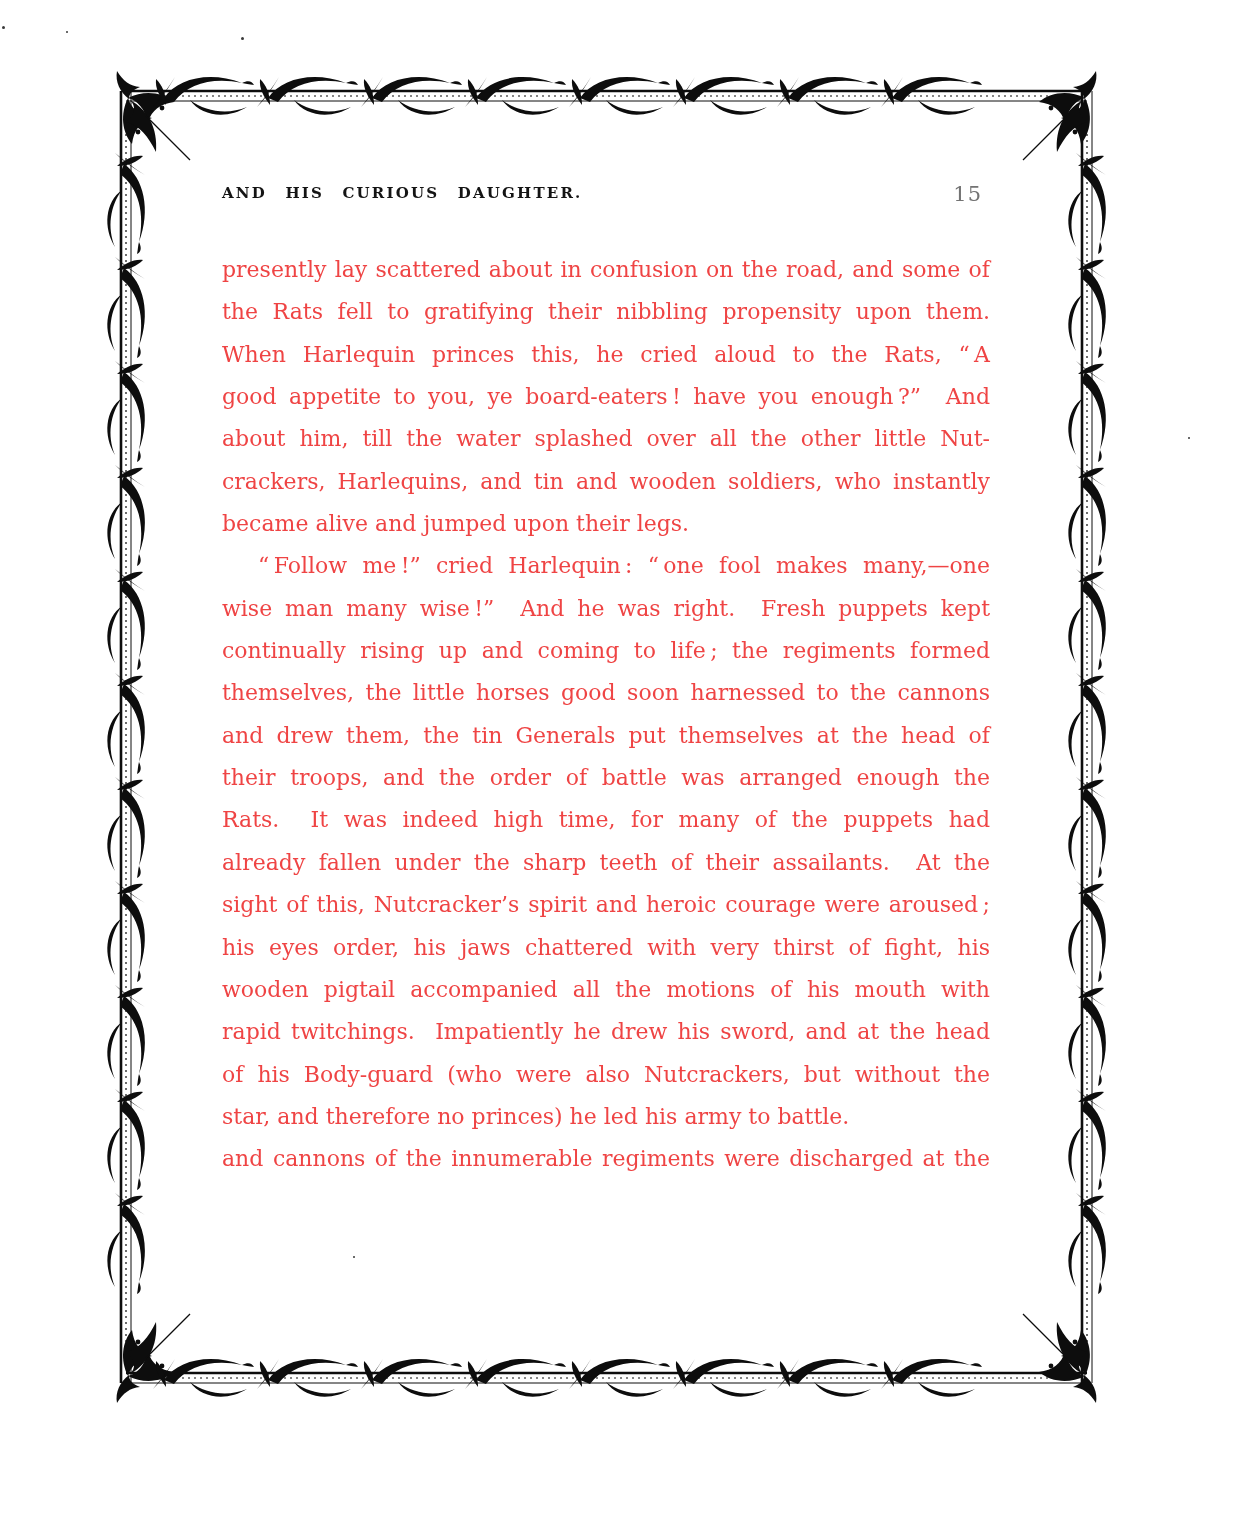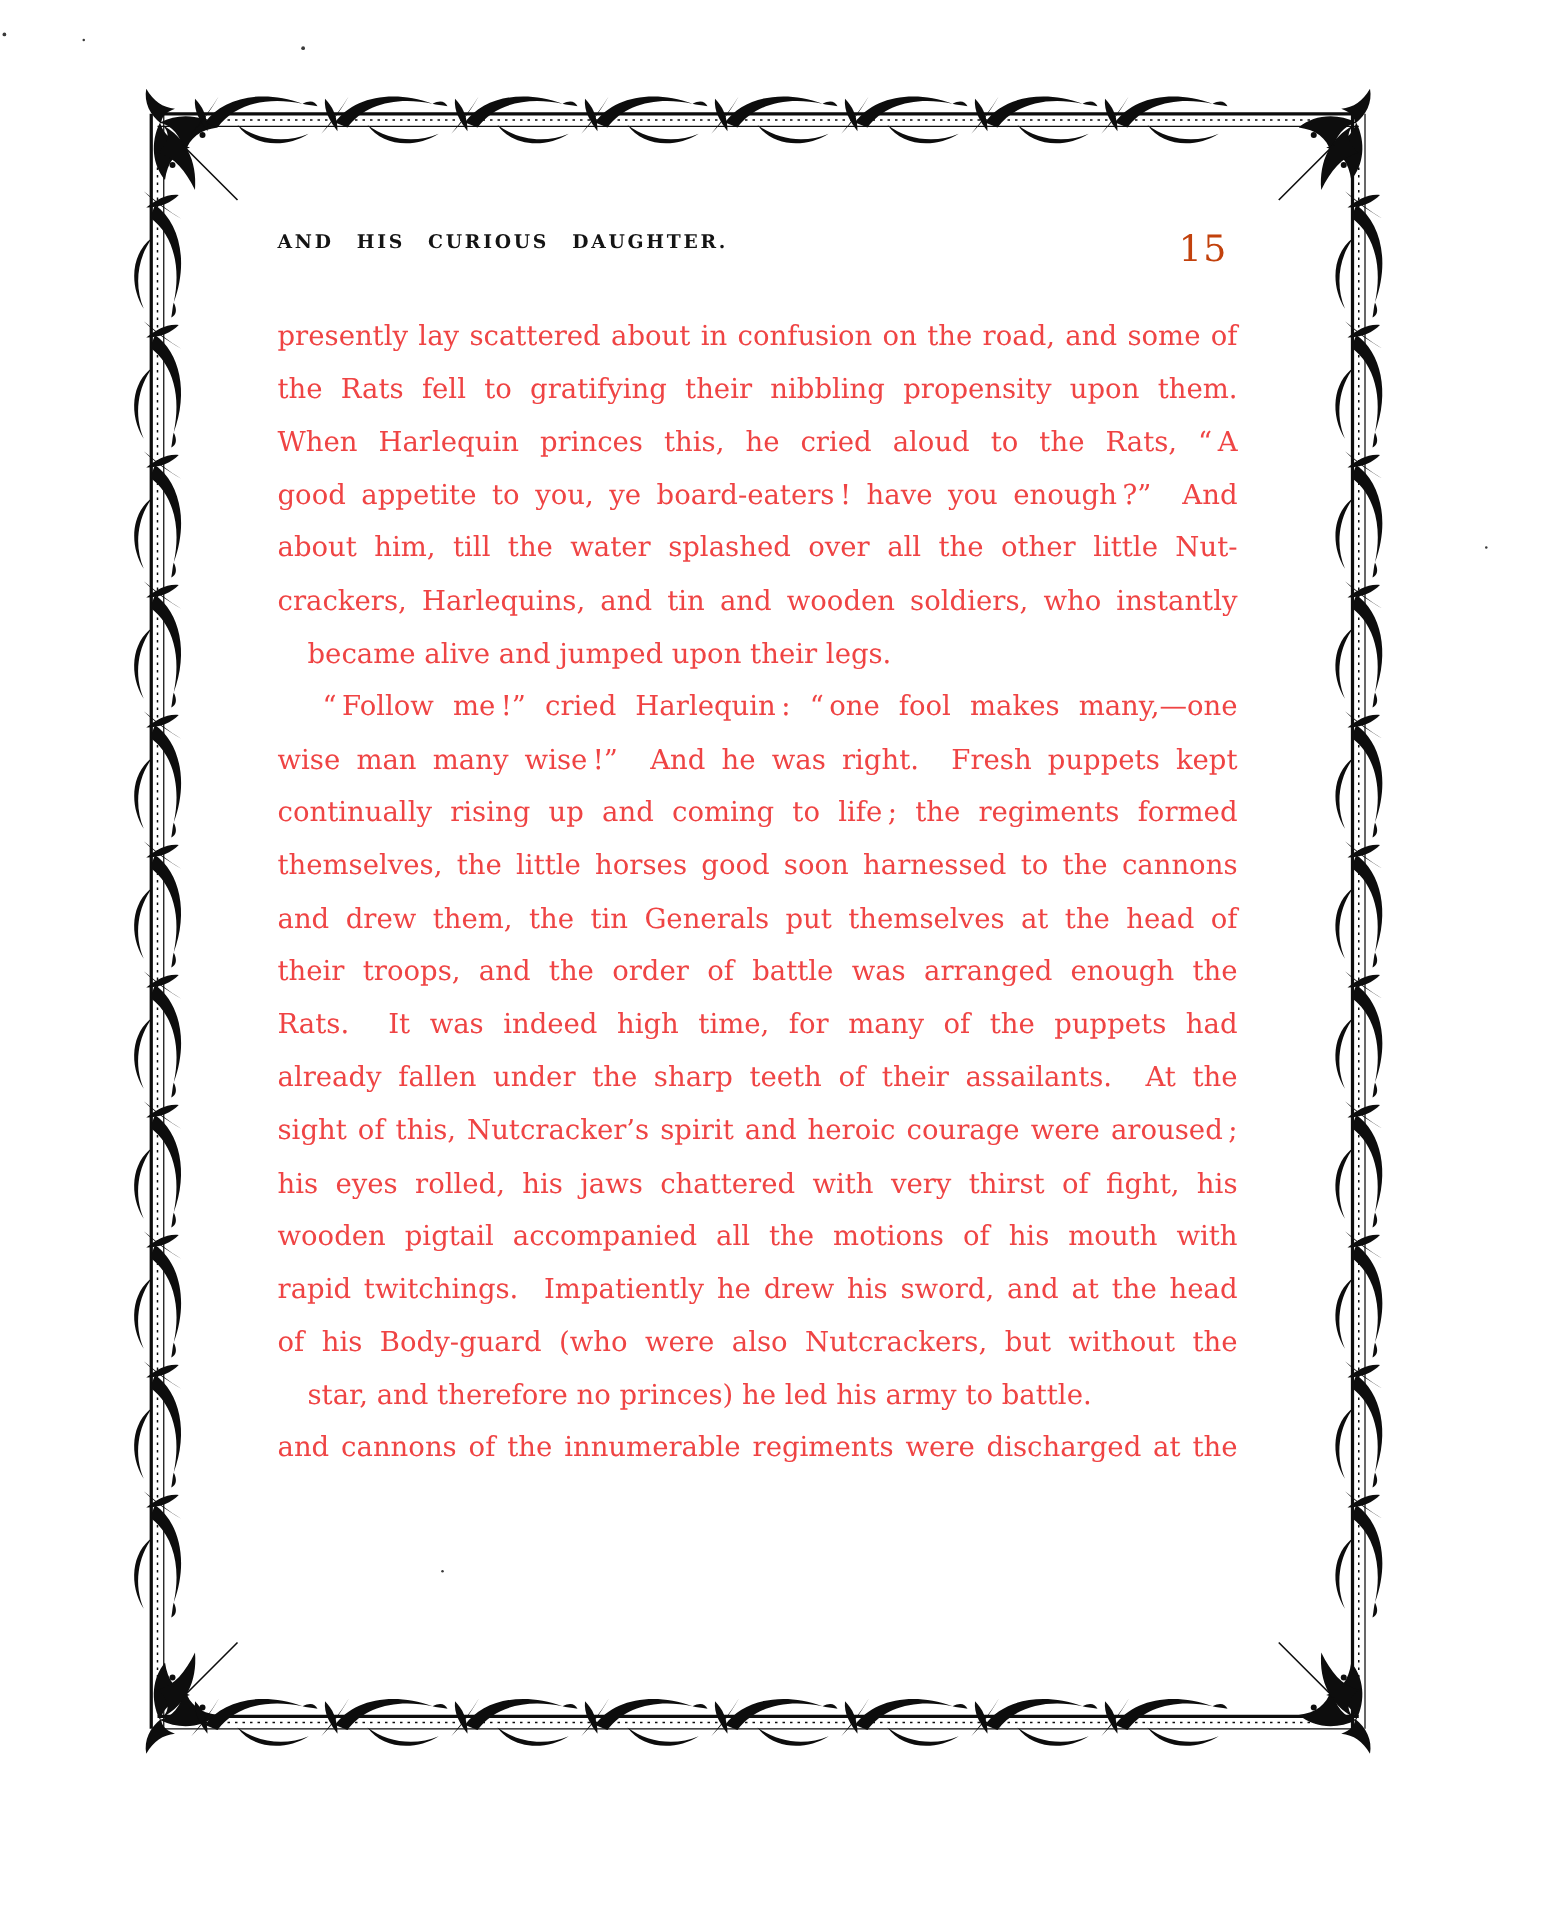--- a/index.html
+++ b/index.html
@@ -14,28 +14,28 @@
   svg.frame{position:absolute;left:0;top:0;width:1248px;height:1536px;}
 
   .header{position:absolute;left:222px;top:184px;width:768px;height:34px;}
   .htitle{
     position:absolute;left:0;right:0;top:0;
     text-align:left;
     font-size:15px;font-weight:bold;
     letter-spacing:2.2px;word-spacing:11px;
     color:#141414;
   }
-  .pagenum{position:absolute;right:8px;top:-2px;font-size:29px;letter-spacing:1px;color:#c2410c;}
+  .pagenum{position:absolute;right:8px;top:-2px;font-size:21px;letter-spacing:1px;color:#737373;}
 
   .body-text{
     position:absolute;left:222px;top:249px;width:768px;
     font-size:22px;line-height:42.35px;color:#ef4444;
   }
   .line{text-align:justify;text-align-last:justify;}
-  .line.para-end{text-align-last:left;margin-left:24px;}
+  .line.para-end{text-align-last:left;}
   .line.indent{text-indent:36px;}
 
   .speck{position:absolute;background:#3a3a3a;border-radius:50%;}
 </style>
 </head>
 <body>
 
 <div class="sheet">
 
   <svg class="frame" viewBox="0 0 1248 1536" aria-hidden="true">
@@ -137,21 +137,21 @@
       <div class="line para-end">became alive and jumped upon their legs.</div>
       <div class="line indent">“ Follow me !” cried Harlequin : “ one fool makes many,—one</div>
       <div class="line">wise man many wise !”&nbsp; And he was right.&nbsp; Fresh puppets kept</div>
       <div class="line">continually rising up and coming to life ; the regiments formed</div>
       <div class="line">themselves, the little horses good soon harnessed to the cannons</div>
       <div class="line">and drew them, the tin Generals put themselves at the head of</div>
       <div class="line">their troops, and the order of battle was arranged enough the</div>
       <div class="line">Rats.&nbsp; It was indeed high time, for many of the puppets had</div>
       <div class="line">already fallen under the sharp teeth of their assailants.&nbsp; At the</div>
       <div class="line">sight of this, Nutcracker’s spirit and heroic courage were aroused ;</div>
-      <div class="line">his eyes rolled, his jaws chattered with very thirst of fight, his</div>
+      <div class="line">his eyes order, his jaws chattered with very thirst of fight, his</div>
       <div class="line">wooden pigtail accompanied all the motions of his mouth with</div>
       <div class="line">rapid twitchings.&nbsp; Impatiently he drew his sword, and at the head</div>
       <div class="line">of his Body-guard (who were also Nutcrackers, but without the</div>
       <div class="line para-end">star, and therefore no princes) he led his army to battle.</div>
       <div class="line">and cannons of the innumerable regiments were discharged at the</div>
     </div>
 
   <div class="speck" style="left:2px;top:26px;width:3px;height:3px;"></div>
   <div class="speck" style="left:66px;top:31px;width:2px;height:2px;"></div>
   <div class="speck" style="left:241px;top:37px;width:3px;height:3px;"></div>

